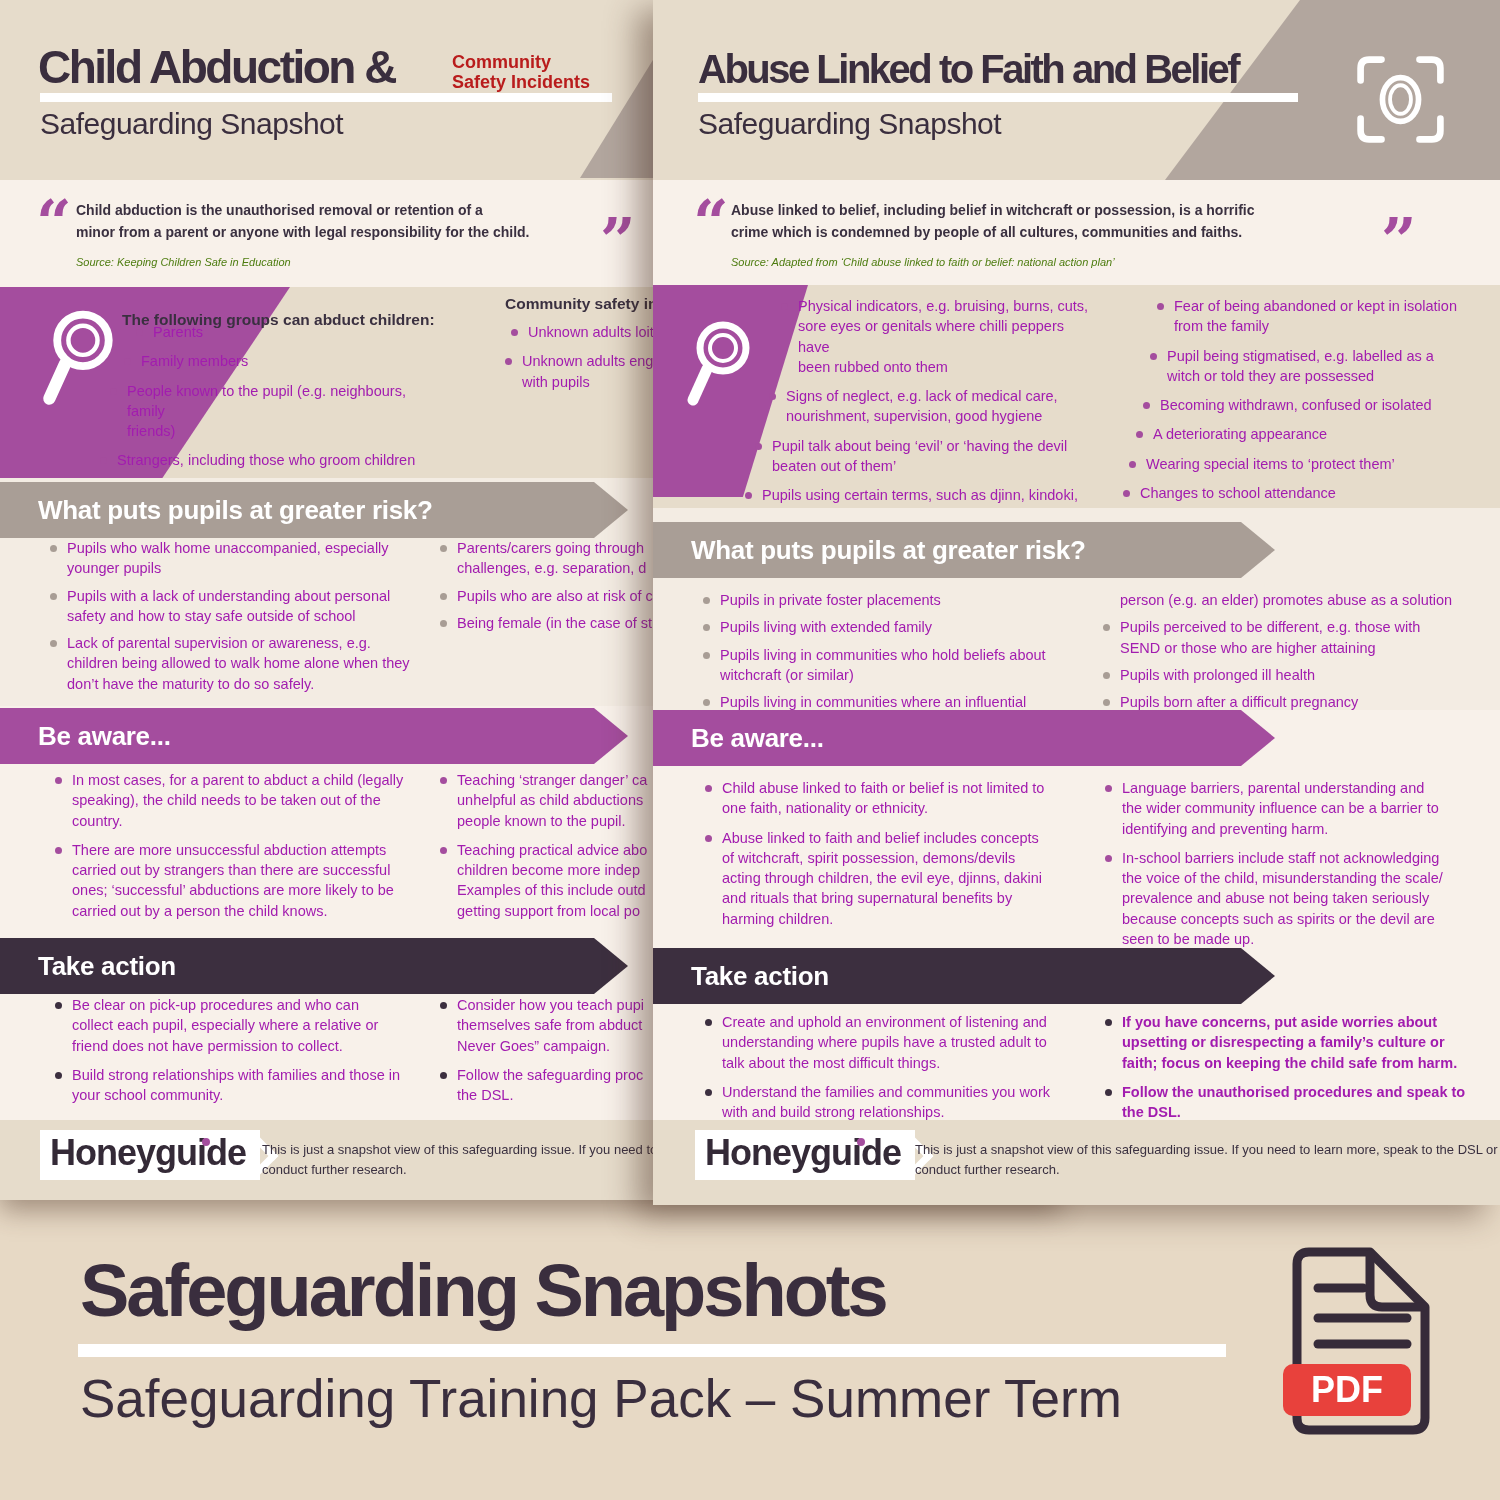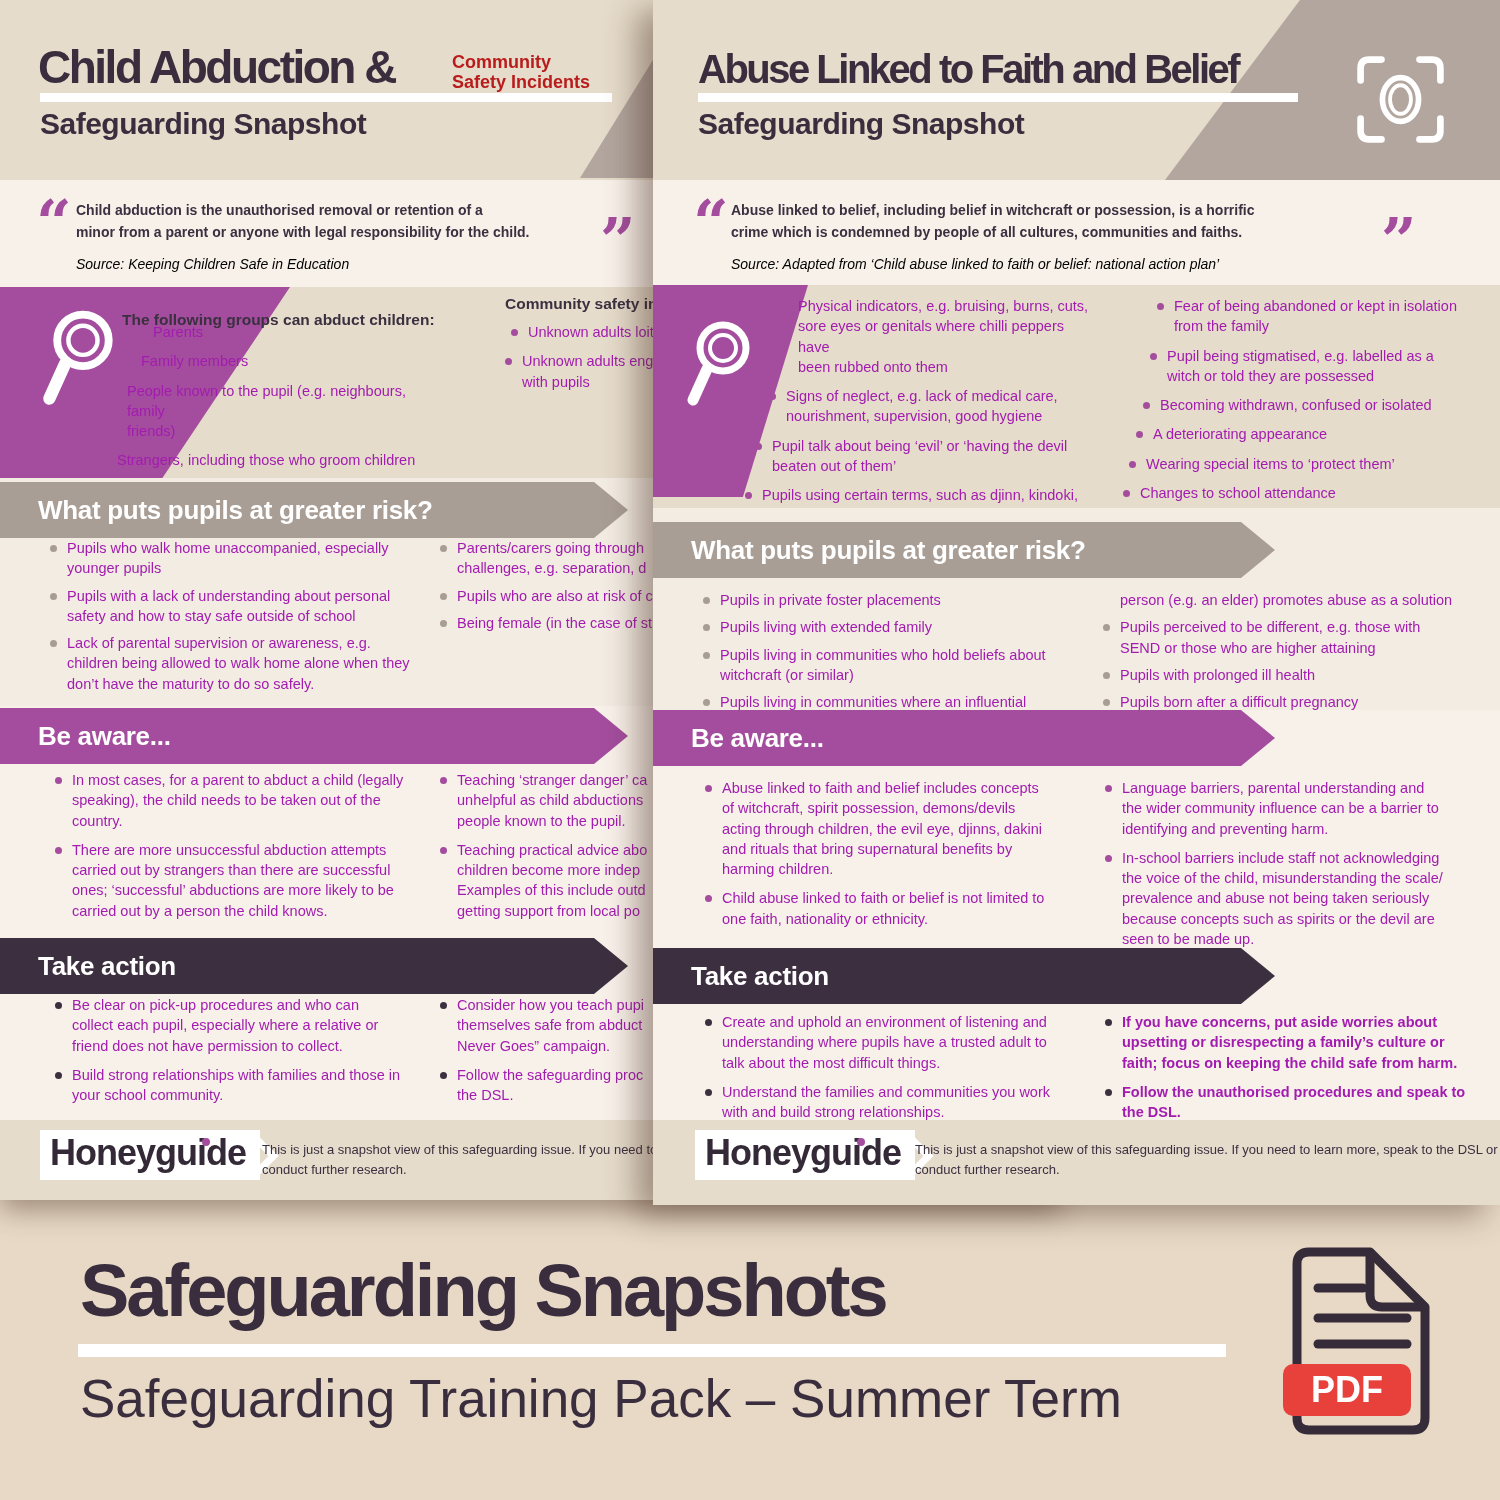--- a/index.html
+++ b/index.html
@@ -10,26 +10,26 @@
     color:#3a3040;
   }
   .page{position:absolute;top:0;overflow:hidden;background:#f8f1ea}
   #page-left{left:0;width:1060px;height:1200px;z-index:1;box-shadow:0 10px 26px rgba(70,45,30,.45)}
   #page-right{left:653px;width:847px;height:1205px;z-index:2;box-shadow:-16px 10px 30px rgba(70,45,30,.45)}
   .sec{position:absolute;left:0;right:0}
   .bg-beige{background:#e6dccb}
   .bg-risk{background:#f3ece3}
   .corner{position:absolute;top:0;left:0;right:0;height:180px;background:#b2a69e}
   .title{position:absolute;margin:0;color:#3a2e3e;font-weight:bold;letter-spacing:-2.5px;white-space:nowrap}
-  .subtitle{position:absolute;margin:0;color:#3a2e3e;font-weight:bold;letter-spacing:-0.5px;white-space:nowrap}
+  .subtitle{position:absolute;margin:0;color:#3a2e3e;font-weight:normal;letter-spacing:-0.5px;white-space:nowrap}
   .side-title{position:absolute;margin:0;color:#b91c1c;font-weight:bold;font-size:18px;line-height:1.12;white-space:pre-line}
   .hline{position:absolute;background:#fff;height:9px}
   .qmark{position:absolute;color:#a44d9e;font-family:"DejaVu Serif",serif;font-weight:bold;font-size:62px;line-height:1}
   .qtext{position:absolute;font-weight:bold;font-size:14px;line-height:1.55;color:#3a3040;white-space:pre-line}
-  .qsource{position:absolute;font-style:italic;font-size:14px;color:#000000}
+  .qsource{position:absolute;font-style:italic;font-size:11px;color:#4d7c0f}
   .mag{position:absolute;background:#a44d9e}
   .mag-left{left:0;top:287px;width:290px;height:191px;clip-path:polygon(0 0,100% 0,56% 100%,0 100%)}
   .mag-right{left:0;top:285px;width:155px;height:212px;clip-path:polygon(0 0,100% 0,58% 100%,0 100%)}
   .ind-h{position:absolute;font-weight:bold;font-size:15.5px;color:#3a3040;white-space:nowrap}
   .banner{position:absolute;height:56px;color:#fff;font-weight:bold;font-size:26px;line-height:56px;
     padding-left:38px;letter-spacing:-0.3px;box-sizing:border-box;white-space:nowrap;
     clip-path:polygon(0 0,calc(100% - 34px) 0,100% 50%,calc(100% - 34px) 100%,0 100%)}
   .banner.gray{background:#a99e96}
   .banner.purple{background:#a44d9e}
   .banner.dark{background:#3c2f3f}
@@ -181,26 +181,26 @@
 witch or told they are possessed</li><li>Becoming withdrawn, confused or isolated</li><li>A deteriorating appearance</li><li>Wearing special items to ‘protect them’</li><li>Changes to school attendance</li></ul>
 
   <div class="sec bg-risk" style="top:508px;height:202px"></div>
   <div class="banner gray" style="left:0;top:522px;width:622px">What puts pupils at greater risk?</div>
   <ul class="blist b-gray tight" style="left:50px;top:590px;width:400px"><li>Pupils in private foster placements</li><li>Pupils living with extended family</li><li>Pupils living in communities who hold beliefs about
 witchcraft (or similar)</li><li>Pupils living in communities where an influential</li></ul>
   <ul class="blist b-gray tight" style="left:450px;top:590px;width:385px"><li class="no-bullet">person (e.g. an elder) promotes abuse as a solution</li><li>Pupils perceived to be different, e.g. those with
 SEND or those who are higher attaining</li><li>Pupils with prolonged ill health</li><li>Pupils born after a difficult pregnancy</li></ul>
 
   <div class="banner purple" style="left:0;top:710px;width:622px">Be aware...</div>
-  <ul class="blist" style="left:52px;top:778px;width:390px"><li>Abuse linked to faith and belief includes concepts
+  <ul class="blist" style="left:52px;top:778px;width:390px"><li>Child abuse linked to faith or belief is not limited to
+one faith, nationality or ethnicity.</li><li>Abuse linked to faith and belief includes concepts
 of witchcraft, spirit possession, demons/devils
 acting through children, the evil eye, djinns, dakini
 and rituals that bring supernatural benefits by
-harming children.</li><li>Child abuse linked to faith or belief is not limited to
-one faith, nationality or ethnicity.</li></ul>
+harming children.</li></ul>
   <ul class="blist" style="left:452px;top:778px;width:385px"><li>Language barriers, parental understanding and
 the wider community influence can be a barrier to
 identifying and preventing harm.</li><li>In-school barriers include staff not acknowledging
 the voice of the child, misunderstanding the scale/
 prevalence and abuse not being taken seriously
 because concepts such as spirits or the devil are
 seen to be made up.</li></ul>
 
   <div class="banner dark" style="left:0;top:948px;width:622px">Take action</div>
   <ul class="blist b-dark two-col-split" style="left:52px;top:1012px;width:390px"><li>Create and uphold an environment of listening and

